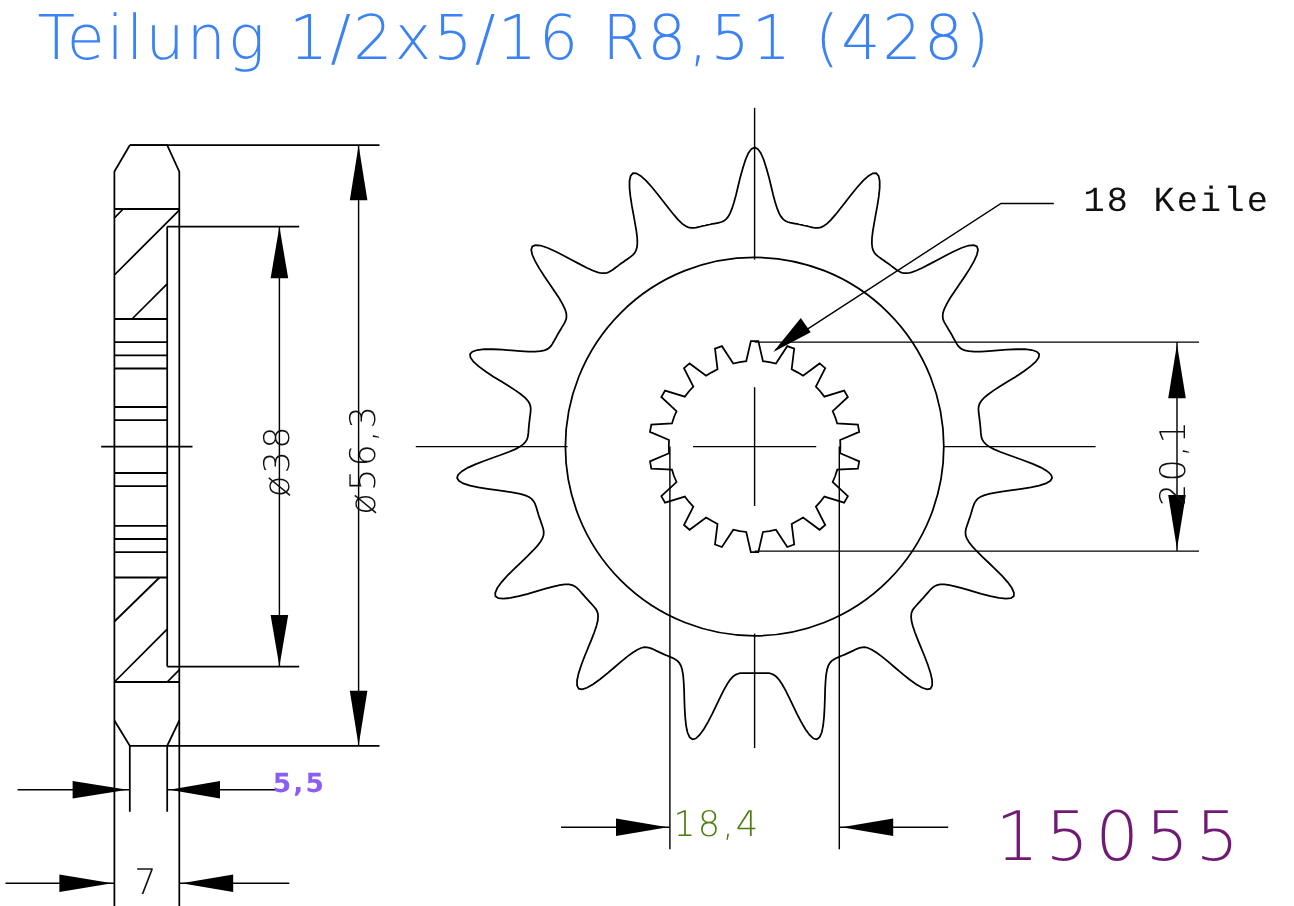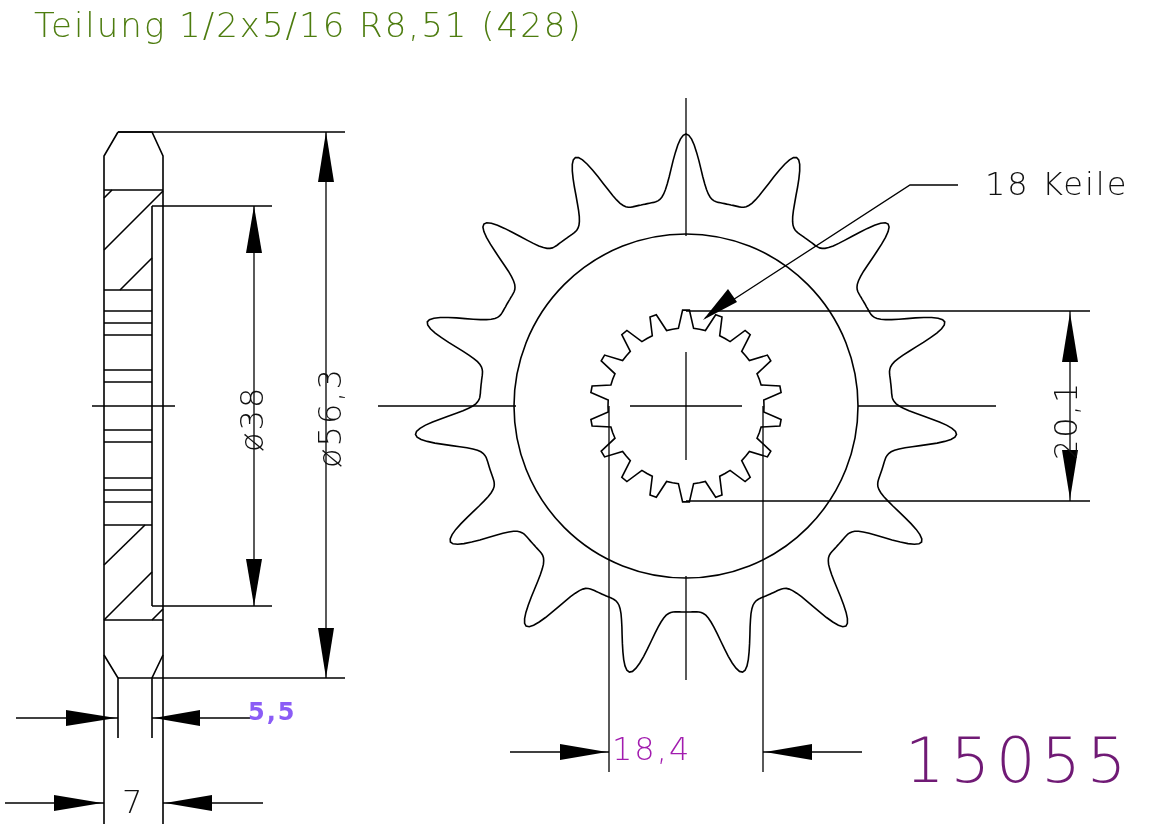--- a/index.html
+++ b/index.html
@@ -2,25 +2,25 @@
 <html><head>
 <meta charset="utf-8">
 <style>
   html, body { margin: 0; padding: 0; background: #ffffff; }
   body { width: 1176px; height: 824px; position: relative; overflow: hidden; font-family: "DejaVu Sans", sans-serif; }
   svg { position: absolute; left: 0; top: 0; }
   .ln { stroke: #000; stroke-width: 1.6; fill: none; }
   .thin { stroke: #000; stroke-width: 1.3; fill: none; }
   .arrow { fill: #000; stroke: none; }
   .txt { position: absolute; color: #000; font-family: "DejaVu Sans", sans-serif; font-weight: 200; white-space: nowrap; line-height: 1; }
-  .title { left: 34px; top: 8px; font-size: 34px; letter-spacing: 2px; font-weight: 300; color: #4d7c0f; }
-  .keile { left: 985px; top: 168px; font-size: 32px; letter-spacing: 2px; color: #111; }
+  .title { left: 34px; top: 8px; font-size: 56px; letter-spacing: 2px; font-weight: 300; color: #3b82f6; }
+  .keile { left: 985px; top: 168px; font-size: 32px; letter-spacing: 2px; color: #111; font-family: Liberation Mono, monospace; }
   .d55 { left: 248px; top: 700px; font-size: 24px; letter-spacing: 2px; color: #8b5cf6; font-weight: bold; }
   .d7 { left: 122px; top: 786px; font-size: 32px; color: #111; }
-  .d184 { left: 612px; top: 733px; font-size: 32px; letter-spacing: 2px; color: #a21caf; }
+  .d184 { left: 612px; top: 733px; font-size: 32px; letter-spacing: 2px; color: #4d7c0f; }
   .partno { left: 905px; top: 730px; font-size: 62px; letter-spacing: 6px; color: #701a75; }
   .rot { transform-origin: left top; transform: rotate(-90deg); }
   .d38 { left: 236px; top: 452px; font-size: 32px; letter-spacing: 2px; color: #111; }
   .d563 { left: 314px; top: 468px; font-size: 32px; letter-spacing: 2px; color: #111; }
   .d201 { left: 1050px; top: 460px; font-size: 32px; letter-spacing: 2px; color: #111; }
 </style>
 </head>
 <body>
 
 <svg width="1176" height="824" viewBox="0 0 1176 824">

